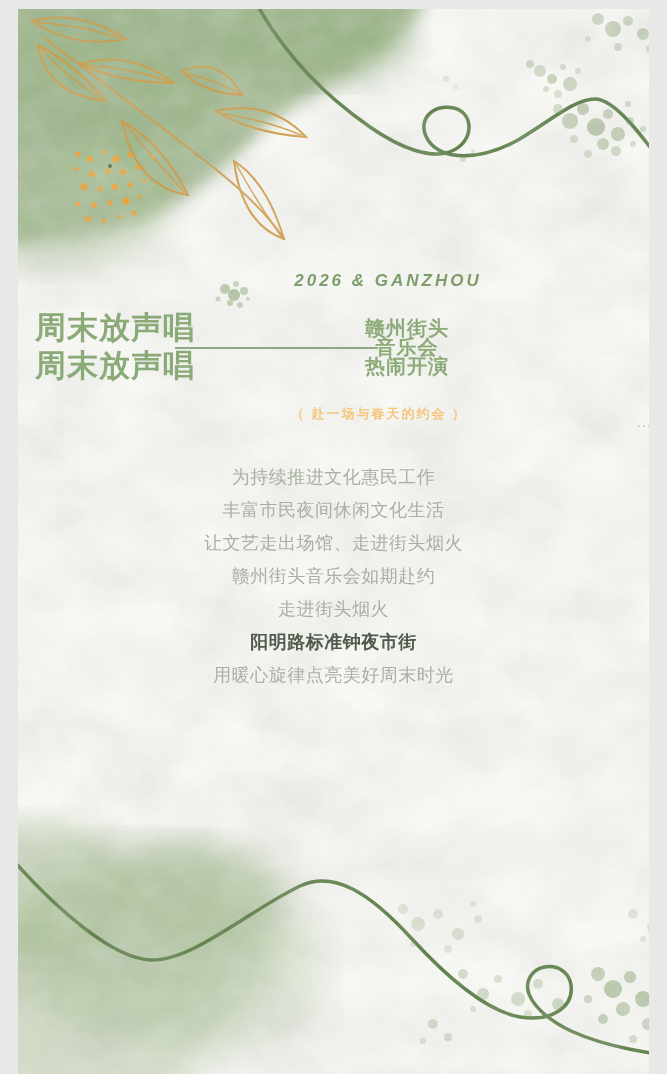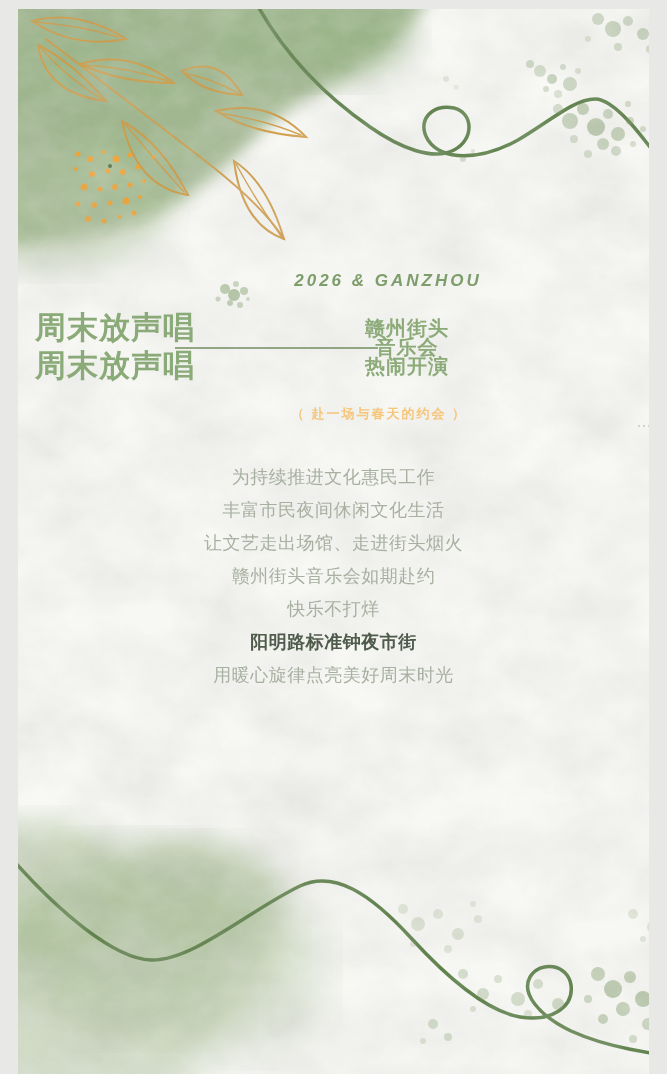--- a/index.html
+++ b/index.html
@@ -245,18 +245,18 @@
     <div>热闹开演</div>
   </div>
 
   <div class="tagline">（ 赴一场与春天的约会 ）</div>
 
   <div class="body-text">
     <p>为持续推进文化惠民工作</p>
     <p>丰富市民夜间休闲文化生活</p>
     <p>让文艺走出场馆、走进街头烟火</p>
     <p>赣州街头音乐会如期赴约</p>
-    <p>快乐不打烊</p>
+    <p>走进街头烟火</p>
     <p class="em">阳明路标准钟夜市街</p>
     <p>用暖心旋律点亮美好周末时光</p>
   </div>
 
 </div>
 
 </body></html>

